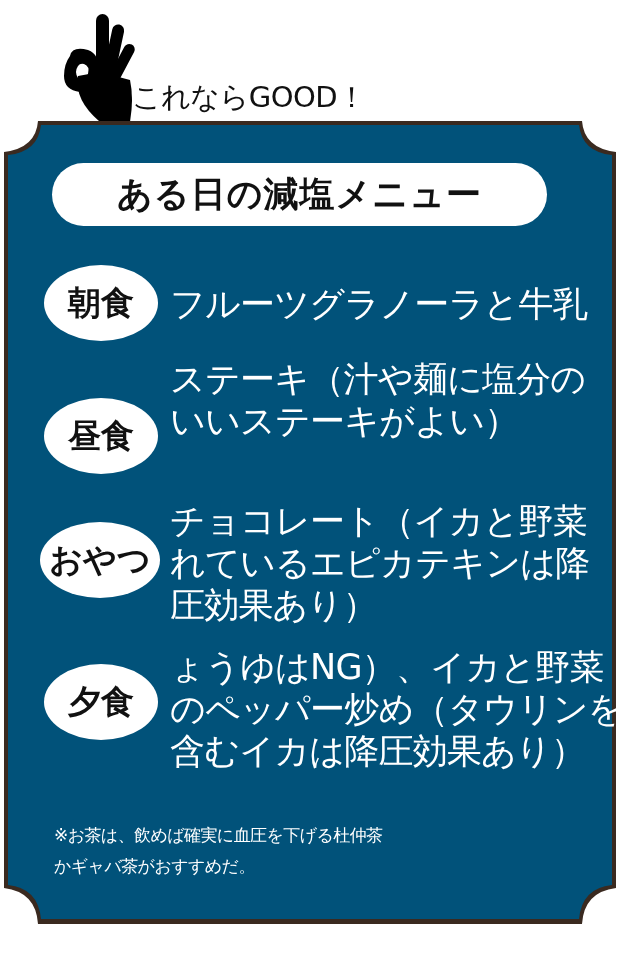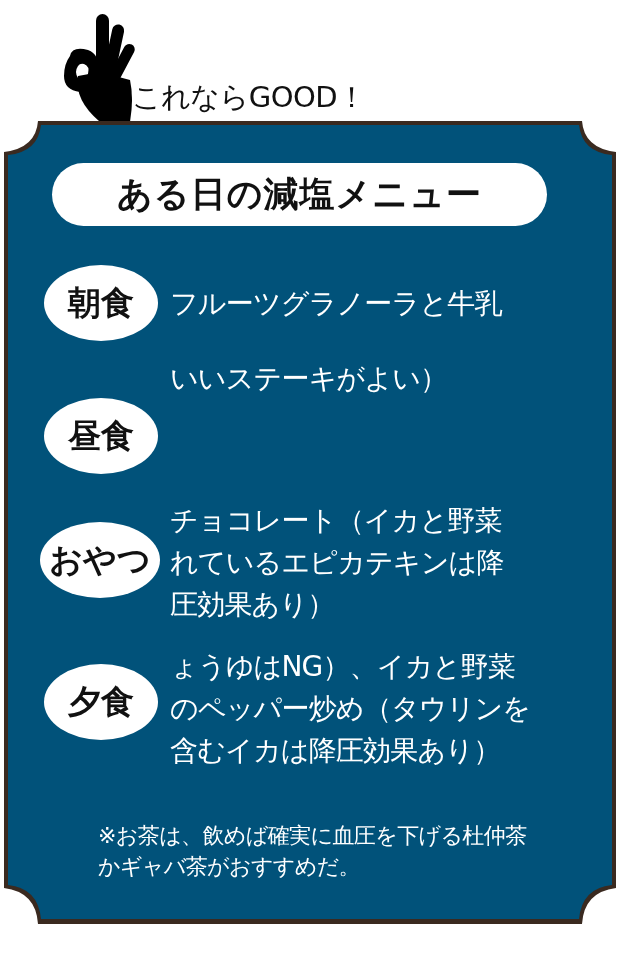--- a/index.html
+++ b/index.html
@@ -24,27 +24,27 @@
     .meal { position: absolute; left: 0; width: 620px; }
     .badge {
       position: absolute; left: 44px; width: 114px; height: 76px; background: #fff; border-radius: 50%;
       display: flex; align-items: center; justify-content: center;
     }
     .badge span {
       font-family: "DejaVu Serif", "Liberation Serif", serif; font-weight: bold; font-size: 33px; color: #111;
       white-space: nowrap;
     }
     .desc {
-      position: absolute; left: 170px; width: 400px; color: #fff; font-size: 28px; line-height: 42px;
+      position: absolute; left: 170px; width: 400px; color: #fff; font-size: 35px; line-height: 42px;
       font-family: "DejaVu Sans", sans-serif; letter-spacing: -0.8px;
     }
     .desc div { white-space: nowrap; }
     .note {
-      position: absolute; left: 54px; top: 820px; color: #fff; font-size: 22px; line-height: 31px;
-      letter-spacing: -0.6px; font-family: "DejaVu Sans", sans-serif; margin-left: 44px;
+      position: absolute; left: 54px; top: 820px; color: #fff; font-size: 17px; line-height: 31px;
+      letter-spacing: -0.6px; font-family: "DejaVu Sans", sans-serif;
     }
     .note div { white-space: nowrap; }
   </style>
 </head>
 <body>
 
 <svg class="hand" viewBox="0 0 80 112">
   <g fill="#000">
 
     <rect x="36" y="4" width="13" height="62" rx="6.5"></rect>
@@ -75,20 +75,21 @@
   <div class="desc" style="top:283px;">
     <div>フルーツグラノーラと牛乳</div>
   </div>
 </div>
 
 <div class="meal">
   <div class="badge" style="top:398px;">
     <span>昼食</span>
   </div>
   <div class="desc" style="top:358px;">
+    <div>ステーキ（汁や麺に塩分の</div>
     <div>いいステーキがよい）</div>
   </div>
 </div>
 
 <div class="meal">
   <div class="badge" style="top:522px; width:120px; left:40px;">
     <span>おやつ</span>
   </div>
   <div class="desc" style="top:500px;">
     <div>チョコレート（イカと野菜</div>

